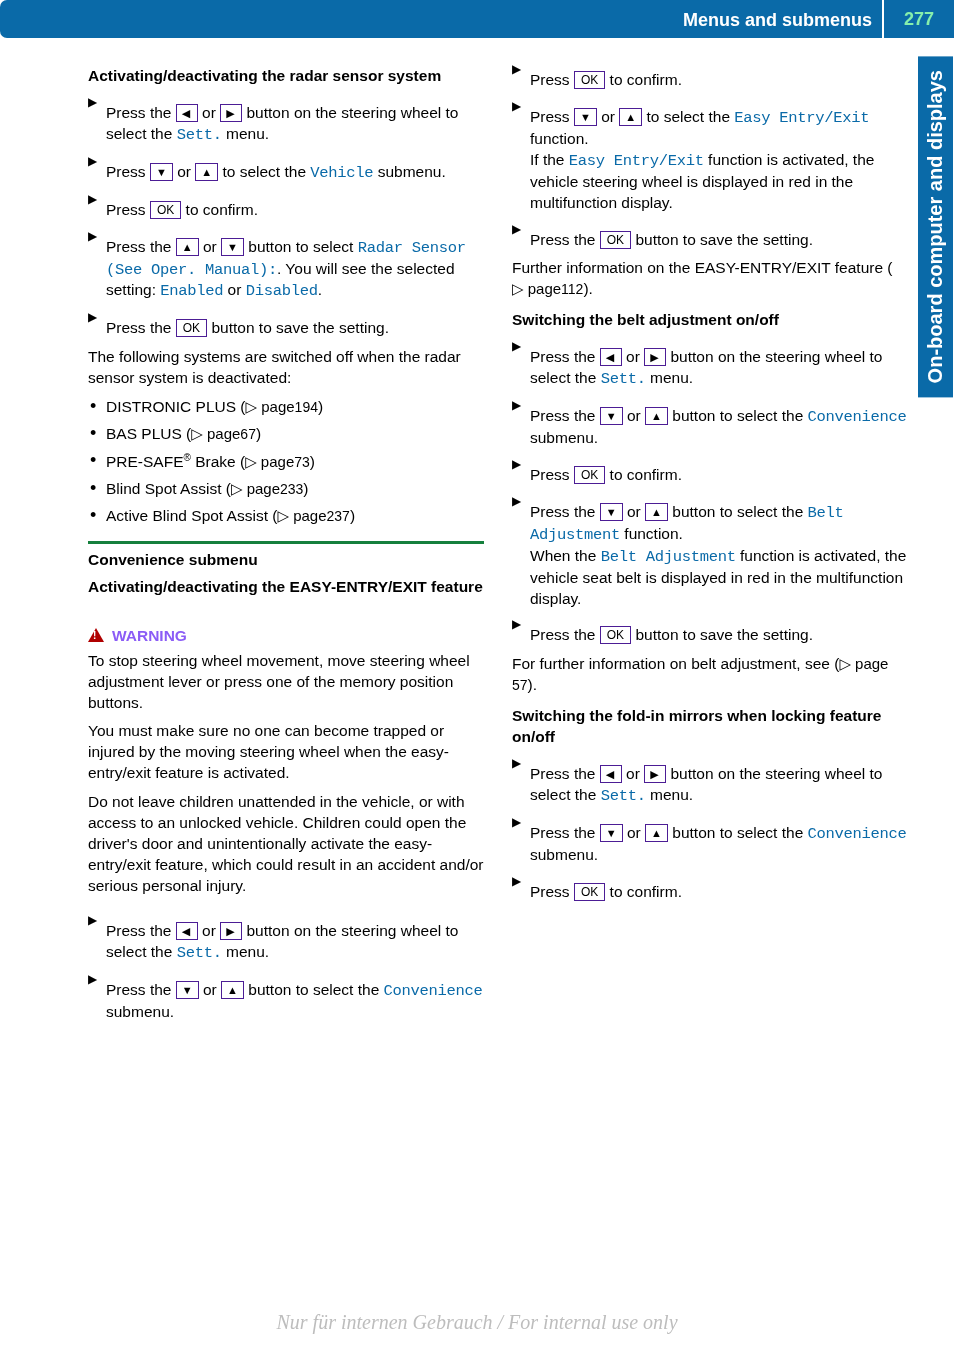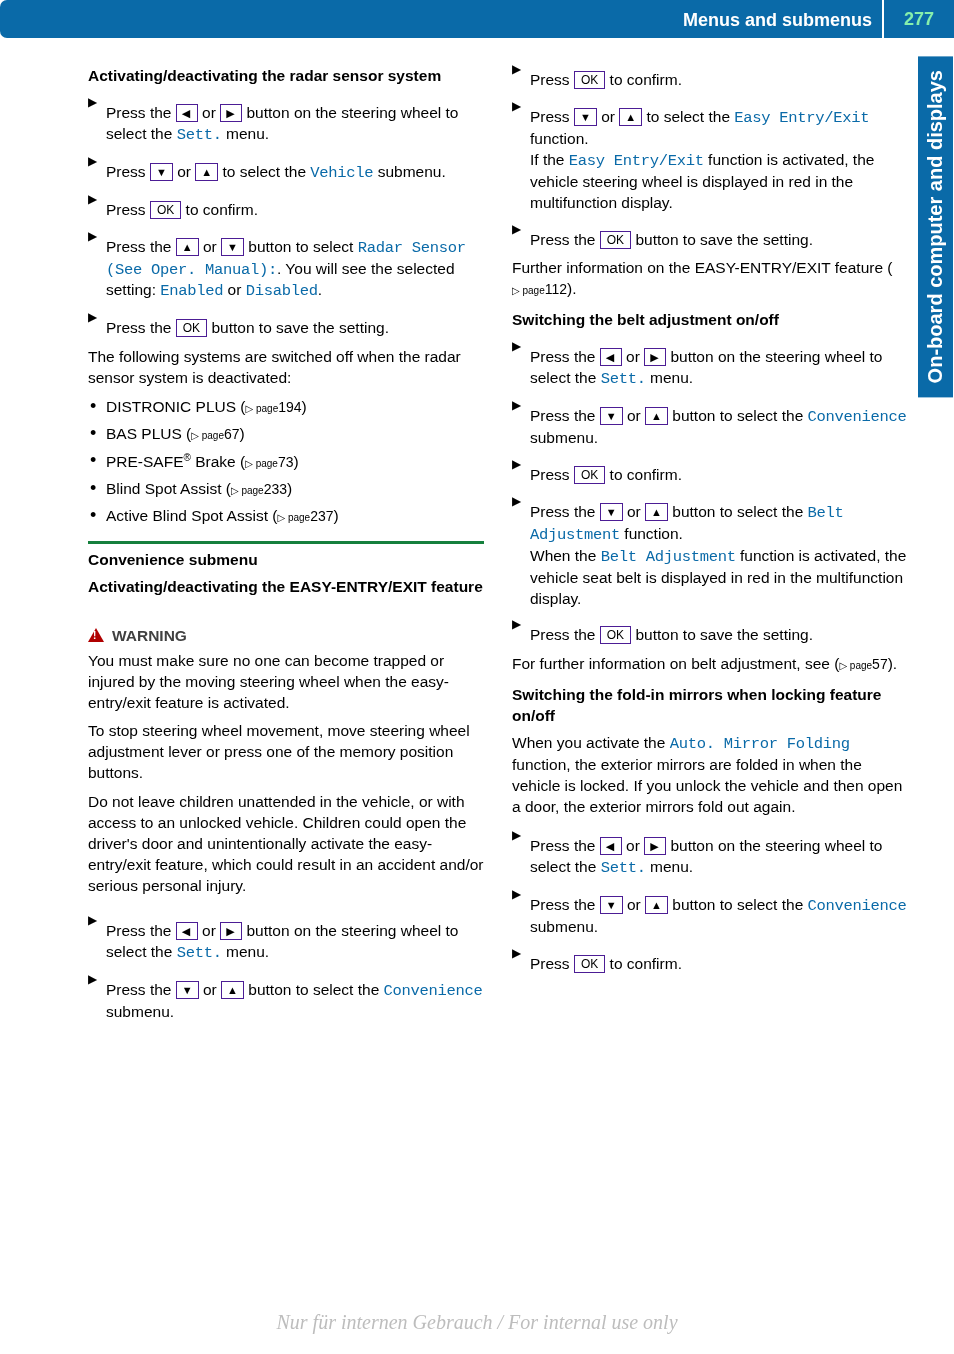--- a/index.html
+++ b/index.html
@@ -121,21 +121,21 @@
     vertical-align: 1px;
     min-width: 22px;
     text-align: left;
     margin-top: 11px;
   }
   .btn-arrow {
     font-size: 11px;
     padding: 0 5px;
   }
   .warn-title {
-    color: #404040;
+    color: #8b5cf6;
     font-weight: bold;
     margin: 28px 0 4px 0;
   }
   .warn-title .tri {
     display: inline-block;
     width: 0; height: 0;
     border-left: 8px solid transparent;
     border-right: 8px solid transparent;
     border-bottom: 14px solid #b00000;
     vertical-align: -1px;
@@ -148,21 +148,21 @@
     left: -3px;
     top: 1px;
     color: #fff;
     font-size: 10px;
     font-weight: bold;
   }
   p { margin: 0 0 8px 0; }
   .pg { font-size: 14px; }
   .tri-ref {
     display: inline-block;
-    font-size: 10px;
+    font-size: 15px;
     vertical-align: 0;
   }
   .sup { font-size: 10px; vertical-align: super; }
   .watermark {
     position: absolute;
     bottom: 18px;
     width: 100%;
     text-align: center;
     color: #bdbdbd;
     font-family: Georgia, serif;
@@ -214,22 +214,22 @@
       <li><span>BAS PLUS (</span><span class="tri-ref">▷ page </span><span class="pg">67</span><span>)</span></li>
       <li><span>PRE-SAFE</span><span class="sup">®</span><span> Brake (</span><span class="tri-ref">▷ page </span><span class="pg">73</span><span>)</span></li>
       <li><span>Blind Spot Assist (</span><span class="tri-ref">▷ page </span><span class="pg">233</span><span>)</span></li>
       <li><span>Active Blind Spot Assist (</span><span class="tri-ref">▷ page </span><span class="pg">237</span><span>)</span></li>
     </ul>
 
     <div class="subheading">Convenience submenu</div>
     <div class="heading">Activating/deactivating the EASY-ENTRY/EXIT feature</div>
 
     <div class="warn-title"><span class="tri"></span><span>WARNING</span></div>
+    <p>To stop steering wheel movement, move steering wheel adjustment lever or press one of the memory position buttons.</p>
     <p>You must make sure no one can become trapped or injured by the moving steering wheel when the easy-entry/exit feature is activated.</p>
-    <p>To stop steering wheel movement, move steering wheel adjustment lever or press one of the memory position buttons.</p>
     <p>Do not leave children unattended in the vehicle, or with access to an unlocked vehicle. Children could open the driver's door and unintentionally activate the easy-entry/exit feature, which could result in an accident and/or serious personal injury.</p>
 
     <ul class="step-list" style="margin-top:14px;">
       <li>
         <span>Press the </span><span class="btn-box btn-arrow">◀</span><span> or </span><span class="btn-box btn-arrow">▶</span><span> button on the steering wheel to select the </span><span class="mono">Sett.</span><span> menu.</span>
       </li>
       <li>
         <span>Press the </span><span class="btn-box btn-arrow">▼</span><span> or </span><span class="btn-box btn-arrow">▲</span><span> button to select the </span><span class="mono">Convenience</span><span> submenu.</span>
       </li>
     </ul>
@@ -271,21 +271,20 @@
       <li>
         <span>Press the </span><span class="btn-box">OK</span><span> button to save the setting.</span>
       </li>
     </ul>
 
     <p><span>For further information on belt adjustment, see (</span><span class="tri-ref">▷ page </span><span class="pg">57</span><span>).</span></p>
 
     <div class="heading" style="margin-top:10px">Switching the fold-in mirrors when locking feature on/off</div>
 
 
-    <p><span>When you activate the </span><span class="mono">Auto. Mirror Folding</span><span> function, the exterior mirrors are folded in when the vehicle is locked. If you unlock the vehicle and then open a door, the exterior mirrors fold out again.</span></p>
 
     <ul class="step-list">
       <li>
         <span>Press the </span><span class="btn-box btn-arrow">◀</span><span> or </span><span class="btn-box btn-arrow">▶</span><span> button on the steering wheel to select the </span><span class="mono">Sett.</span><span> menu.</span>
       </li>
       <li>
         <span>Press the </span><span class="btn-box btn-arrow">▼</span><span> or </span><span class="btn-box btn-arrow">▲</span><span> button to select the </span><span class="mono">Convenience</span><span> submenu.</span>
       </li>
       <li>
         <span>Press </span><span class="btn-box">OK</span><span> to confirm.</span>

